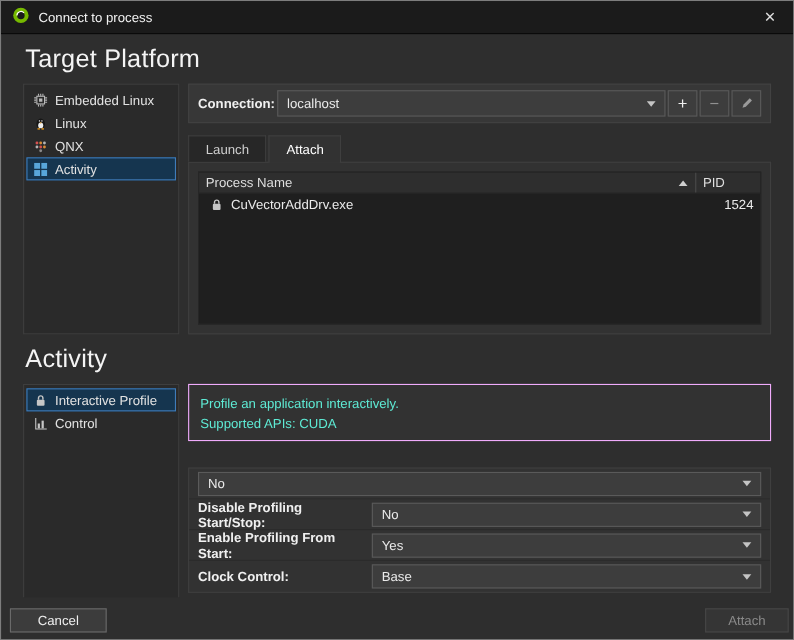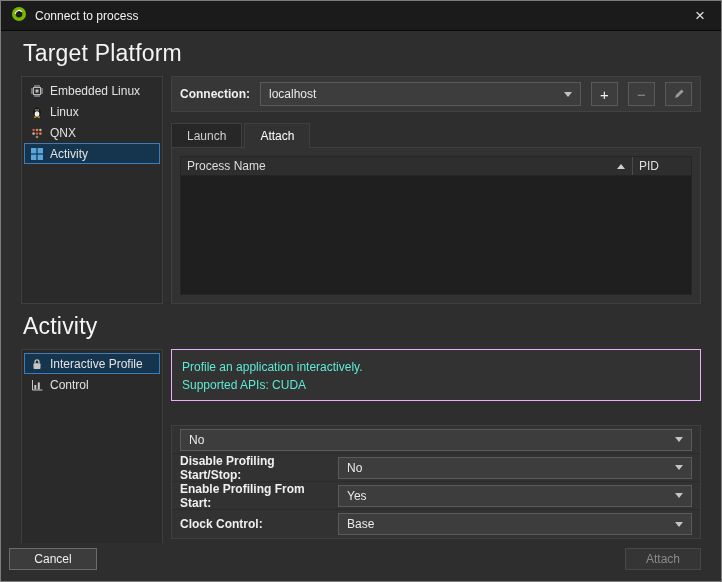--- a/index.html
+++ b/index.html
@@ -52,21 +52,21 @@
   }
   .list-item.selected { background:#15354f; border-color:#3f7cba; }
   .list-item .li-icon { display:flex; width:13px; justify-content:center; }
 
   .right-col { flex:1; display:flex; flex-direction:column; min-width:0; }
 
   
   .connection-box {
     height:36px; flex:0 0 36px;
     background:#373737; border:1px solid #424242;
-    display:flex; align-items:center; gap:10px; padding:0 8px;
+    display:flex; align-items:center; gap:2px; padding:0 8px;
   }
   .connection-box .conn-label { font-weight:bold; color:#f0f0f0; white-space:nowrap; }
   .combo {
     display:flex; align-items:center; justify-content:space-between;
     background:#3d3d3d; border:1px solid #5a5a5a;
     height:24px; padding:0 8px; color:#eaeaea;
   }
   .combo-flex { flex:1; min-width:0; }
   .combo-arrow {
     width:0; height:0; margin-left:8px;
@@ -126,22 +126,22 @@
   }
   .options-panel { margin-top:24px; background:#323232; border:1px solid #3f3f3f; }
   .opt-row { display:flex; align-items:center; height:28px; padding:0 8px; border-bottom:1px solid #2b2b2b; }
   .opt-row:last-child { border-bottom:none; }
   .opt-label { width:158px; flex:0 0 158px; font-weight:bold; color:#f0f0f0; }
   .opt-combo { flex:1; height:22px; }
 
   
   .footer {
     height:38px; flex:0 0 38px;
-    display:flex; align-items:center; justify-content:space-between;
-    padding:0 20px 6px 8px;
+    display:flex; align-items:flex-end; justify-content:space-between;
+    padding:0 4px 6px 8px;
   }
   .btn {
     height:22px; min-width:72px; padding:0 20px;
     background:#3c3c3c; border:1px solid #6a6a6a; color:#efefef;
     font-size:12px; font-family:"Liberation Sans", sans-serif;
     display:flex; align-items:center; justify-content:center;
   }
   .btn.cancel { min-width:88px; }
   .btn.disabled { background:#353535; border-color:#474747; color:#8a8a8a; }
 </style>
@@ -246,20 +246,32 @@
           <div class="ptable">
             <div class="thead">
               <div class="th th-name">
                 <span>Process Name</span>
                 <span class="sort-asc"></span>
               </div>
               <div class="th th-pid">
                 <span>PID</span>
               </div>
             </div>
+            <div class="tbody">
+              <div class="tr">
+                <span class="td-name">
+                  <svg width="12" height="12" viewBox="0 0 12 12">
+                      <rect x="2.5" y="5.3" width="7" height="5.6" rx="1" fill="#c6c6c6"></rect>
+                      <path d="M4 5.3V3.9a2 2 0 0 1 4 0v1.4" fill="none" stroke="#c6c6c6" stroke-width="1.3"></path>
+                    </svg>
+                  <span>CuVectorAddDrv.exe</span>
+                </span>
+                <span class="td-pid">1524</span>
+              </div>
+            </div>
           </div>
         </div>
 
       </div>
     </div>
 
     <div class="section-heading">Activity</div>
 
     <div class="section-row act-row">
 

